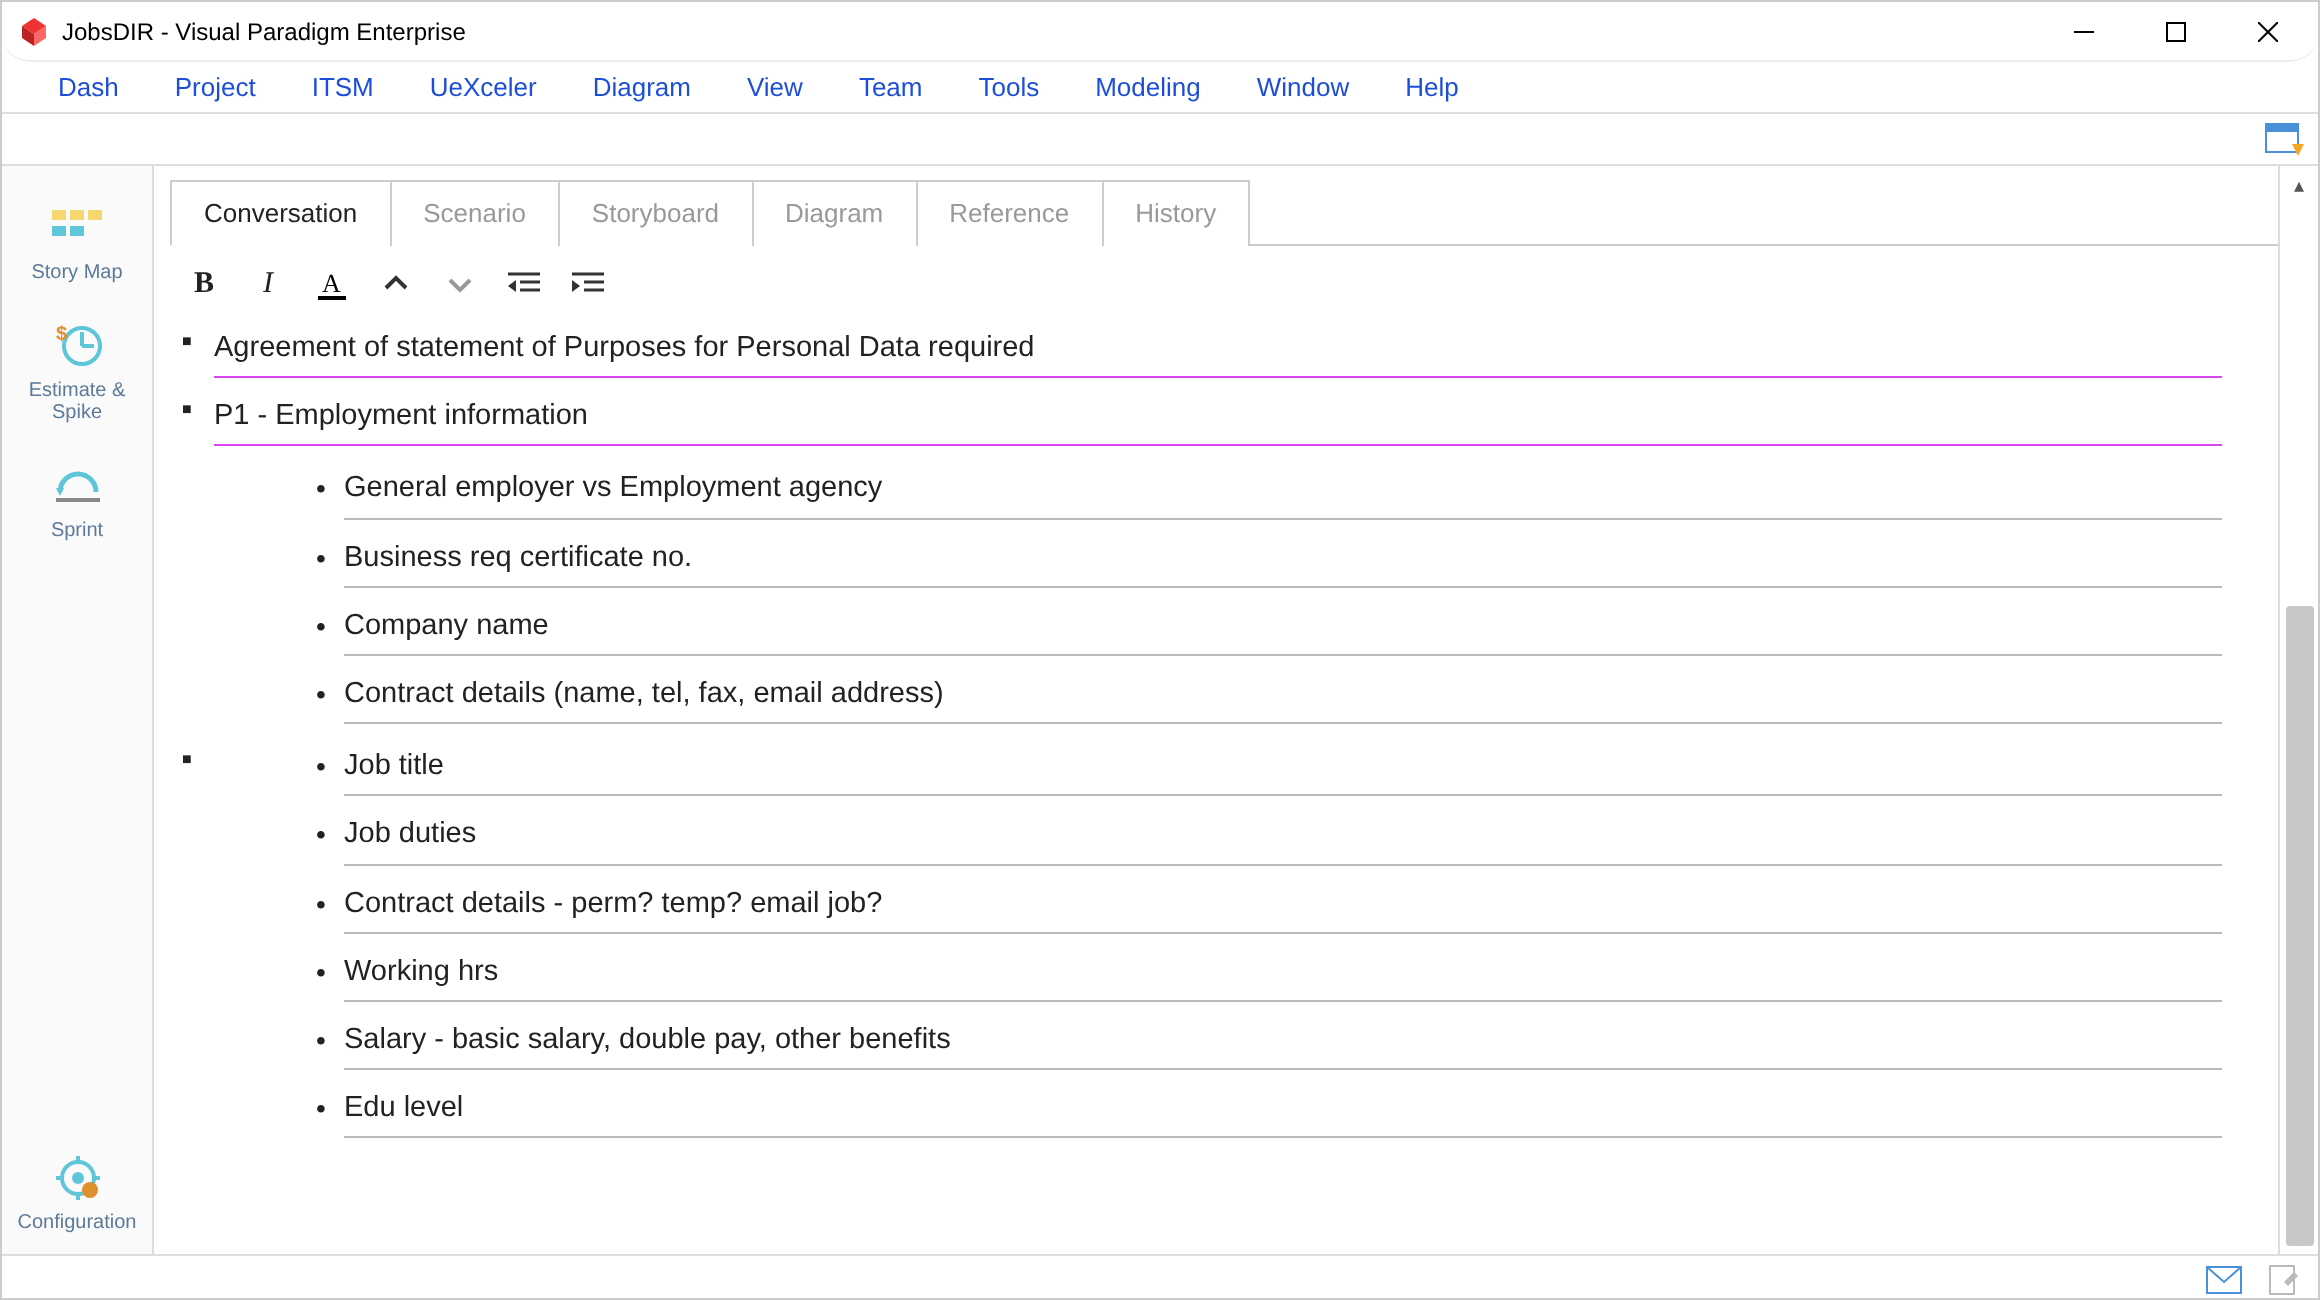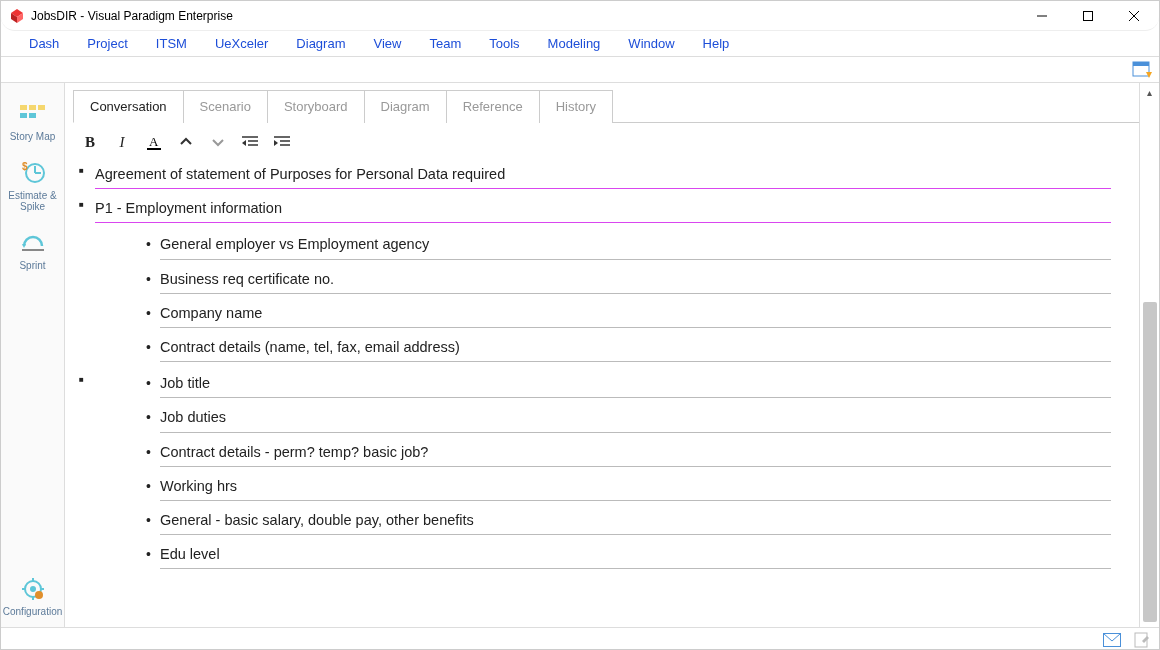--- a/index.html
+++ b/index.html
@@ -65,21 +65,21 @@
   .toolstrip .doc-icon {
     width: 22px; height: 20px;
     display:flex; align-items:center; justify-content:center;
   }
   
   .main {
     display: flex;
     height: calc(650px - 30px - 26px - 26px - 24px);
   }
   .left-rail {
-    width: 64px;
+    width: 76px;
     border-right: 1px solid #ddd;
     display: flex;
     flex-direction: column;
     align-items: center;
     padding-top: 10px;
     background: #fafafa;
   }
   .rail-item {
     width: 100%;
     display: flex;
@@ -396,27 +396,27 @@
           </li>
           <li>
             <ul class="lvl2">
               <li>
                   <span class="line">Job title</span>
                 </li>
               <li>
                   <span class="line">Job duties</span>
                 </li>
               <li>
-                  <span class="line">Contract details - perm? temp? basic job?</span>
+                  <span class="line">Contract details - perm? temp? email job?</span>
                 </li>
               <li>
                   <span class="line">Working hrs</span>
                 </li>
               <li>
-                  <span class="line">General - basic salary, double pay, other benefits</span>
+                  <span class="line">Salary - basic salary, double pay, other benefits</span>
                 </li>
               <li>
                   <span class="line">Edu level</span>
                 </li>
 
             </ul>
           </li>
         </ul>
       </div>
     </div>

